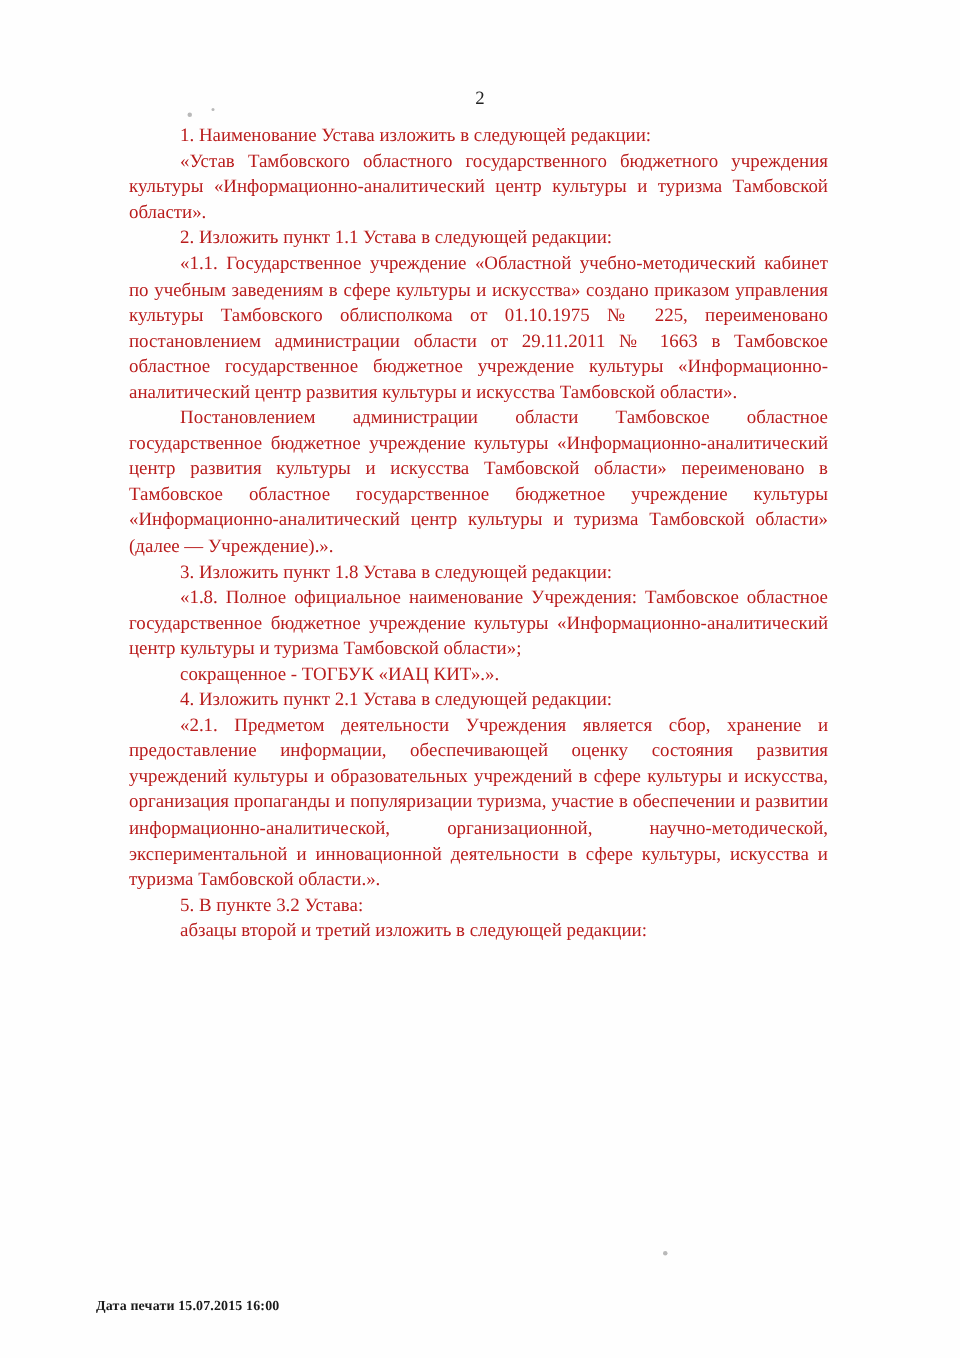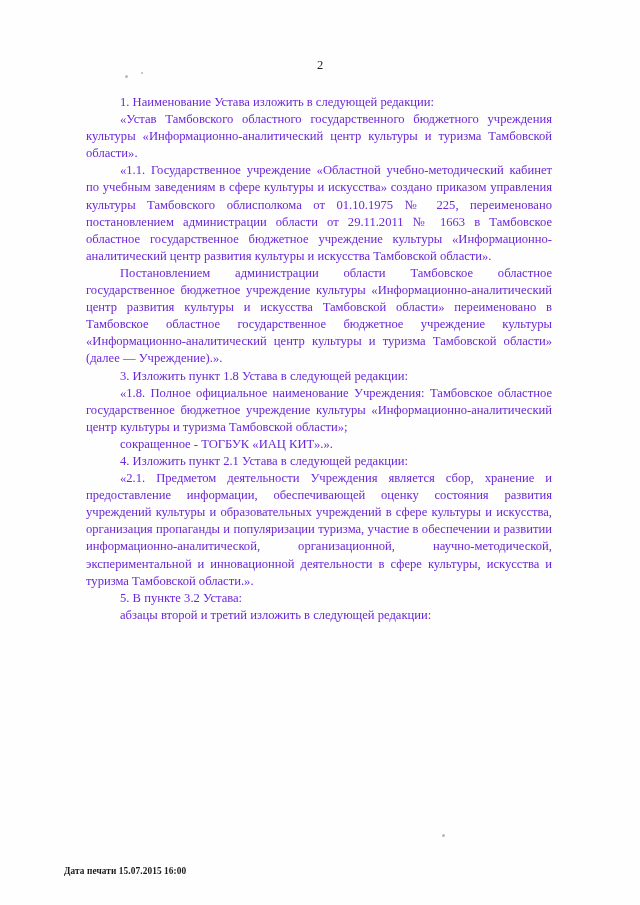--- a/index.html
+++ b/index.html
@@ -35,27 +35,27 @@
     position: absolute;
     background: #b9b9b9;
     border-radius: 50%;
   }
   .speck.s1 { left: 125px; top: 75px; width: 3px; height: 3px; }
   .speck.s2 { left: 141px; top: 72px; width: 2px; height: 2px; }
   .speck.s3 { left: 442px; top: 834px; width: 3px; height: 3px; }
   .content {
     position: absolute;
     left: 86px;
-    top: 94px;
+    top: 82px;
     width: 466px;
     font-size: 12.6px;
     line-height: 17.1px;
     text-align: justify;
     text-justify: inter-word;
-    color: #6d28d9;
+    color: #b91c1c;
   }
   p {
     margin: 0;
     text-indent: 34px;
   }
   .footer {
     position: absolute;
     left: 64px;
     top: 866px;
     font-family: "Liberation Serif", serif;
@@ -72,20 +72,21 @@
 
   <div class="page-number">2</div>
 
   <div class="speck s1"></div>
   <div class="speck s2"></div>
   <div class="speck s3"></div>
 
   <div class="content">
     <p>1. Наименование Устава изложить в следующей редакции:</p>
     <p>«Устав Тамбовского областного государственного бюджетного учреждения культуры «Информационно-аналитический центр культуры и туризма Тамбовской области».</p>
+    <p>2. Изложить пункт 1.1 Устава в следующей редакции:</p>
     <p>«1.1. Государственное учреждение «Областной учебно-методический кабинет по учебным заведениям в сфере культуры и искусства» создано приказом управления культуры Тамбовского облисполкома от 01.10.1975 № 225, переименовано постановлением администрации области от 29.11.2011 № 1663 в Тамбовское областное государственное бюджетное учреждение культуры «Информационно-аналитический центр развития культуры и искусства Тамбовской области».</p>
     <p>Постановлением администрации области Тамбовское областное государственное бюджетное учреждение культуры «Информационно-аналитический центр развития культуры и искусства Тамбовской области» переименовано в Тамбовское областное государственное бюджетное учреждение культуры «Информационно-аналитический центр культуры и туризма Тамбовской области» (далее — Учреждение).».</p>
     <p>3. Изложить пункт 1.8 Устава в следующей редакции:</p>
     <p>«1.8. Полное официальное наименование Учреждения: Тамбовское областное государственное бюджетное учреждение культуры «Информационно-аналитический центр культуры и туризма Тамбовской области»;</p>
     <p>сокращенное - ТОГБУК «ИАЦ КИТ».».</p>
     <p>4. Изложить пункт 2.1 Устава в следующей редакции:</p>
     <p>«2.1. Предметом деятельности Учреждения является сбор, хранение и предоставление информации, обеспечивающей оценку состояния развития учреждений культуры и образовательных учреждений в сфере культуры и искусства, организация пропаганды и популяризации туризма, участие в обеспечении и развитии информационно-аналитической, организационной, научно-методической, экспериментальной и инновационной деятельности в сфере культуры, искусства и туризма Тамбовской области.».</p>
     <p>5. В пункте 3.2 Устава:</p>
     <p>абзацы второй и третий изложить в следующей редакции:</p>
   </div>

